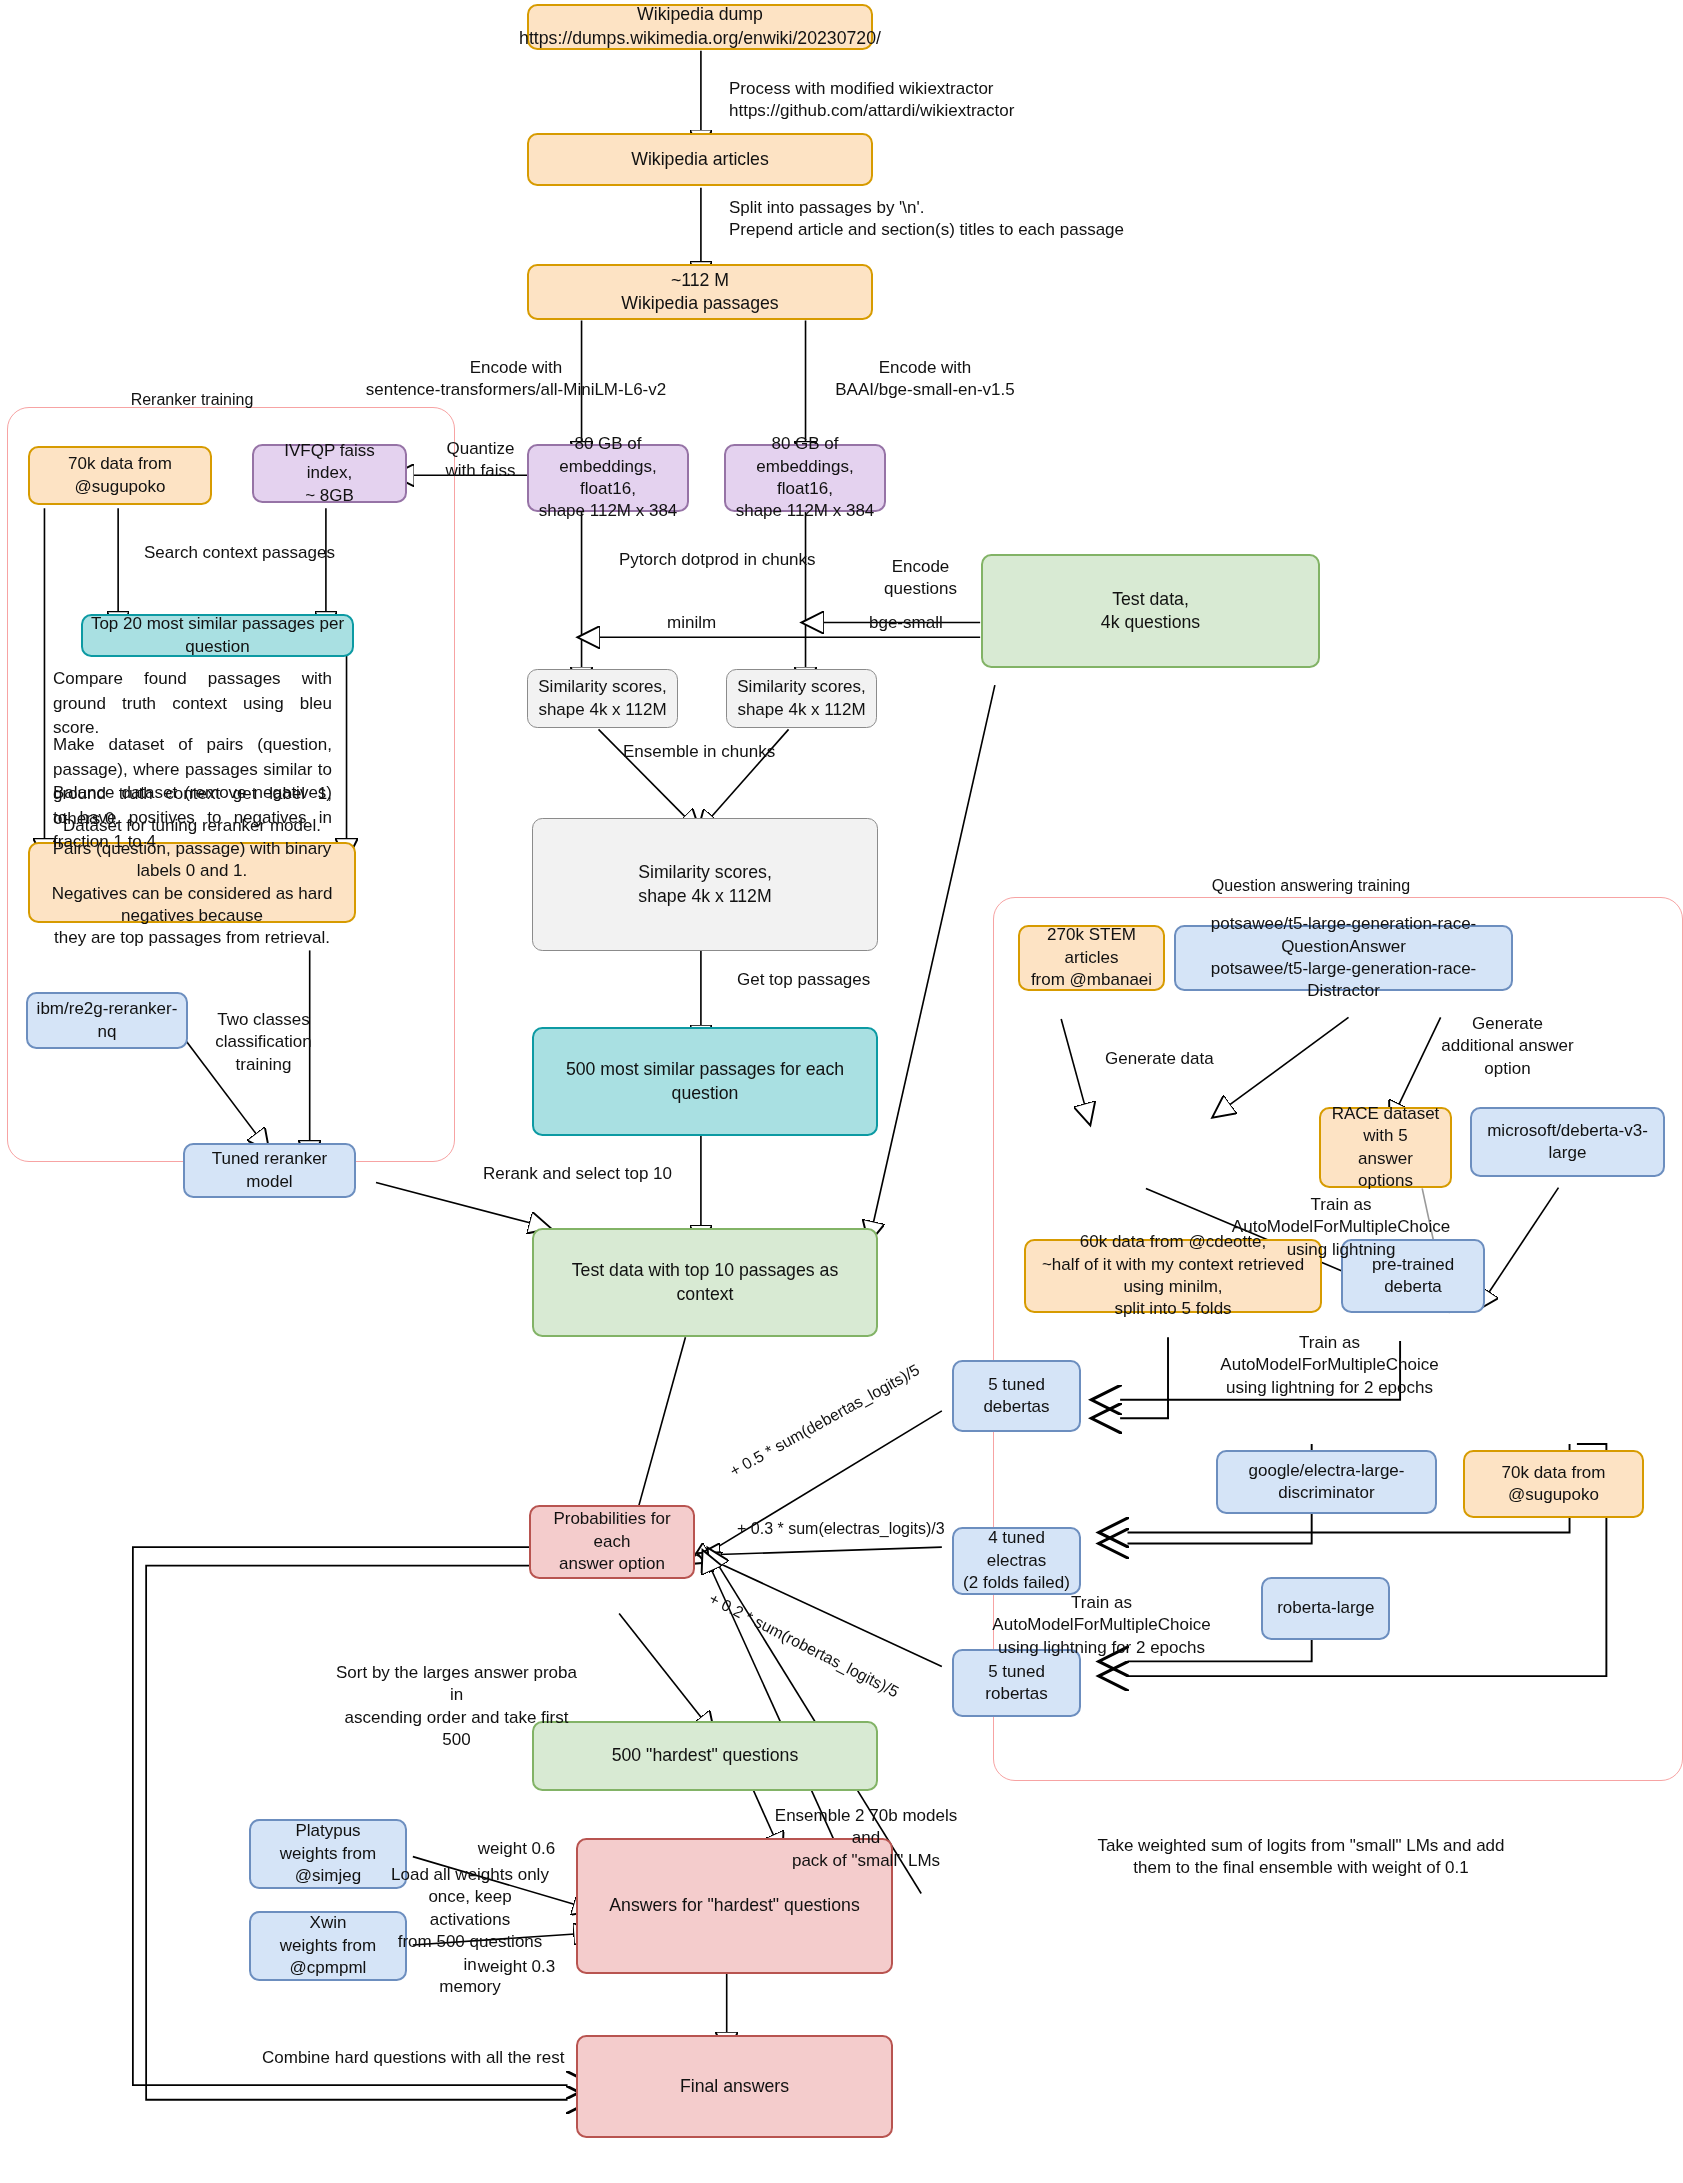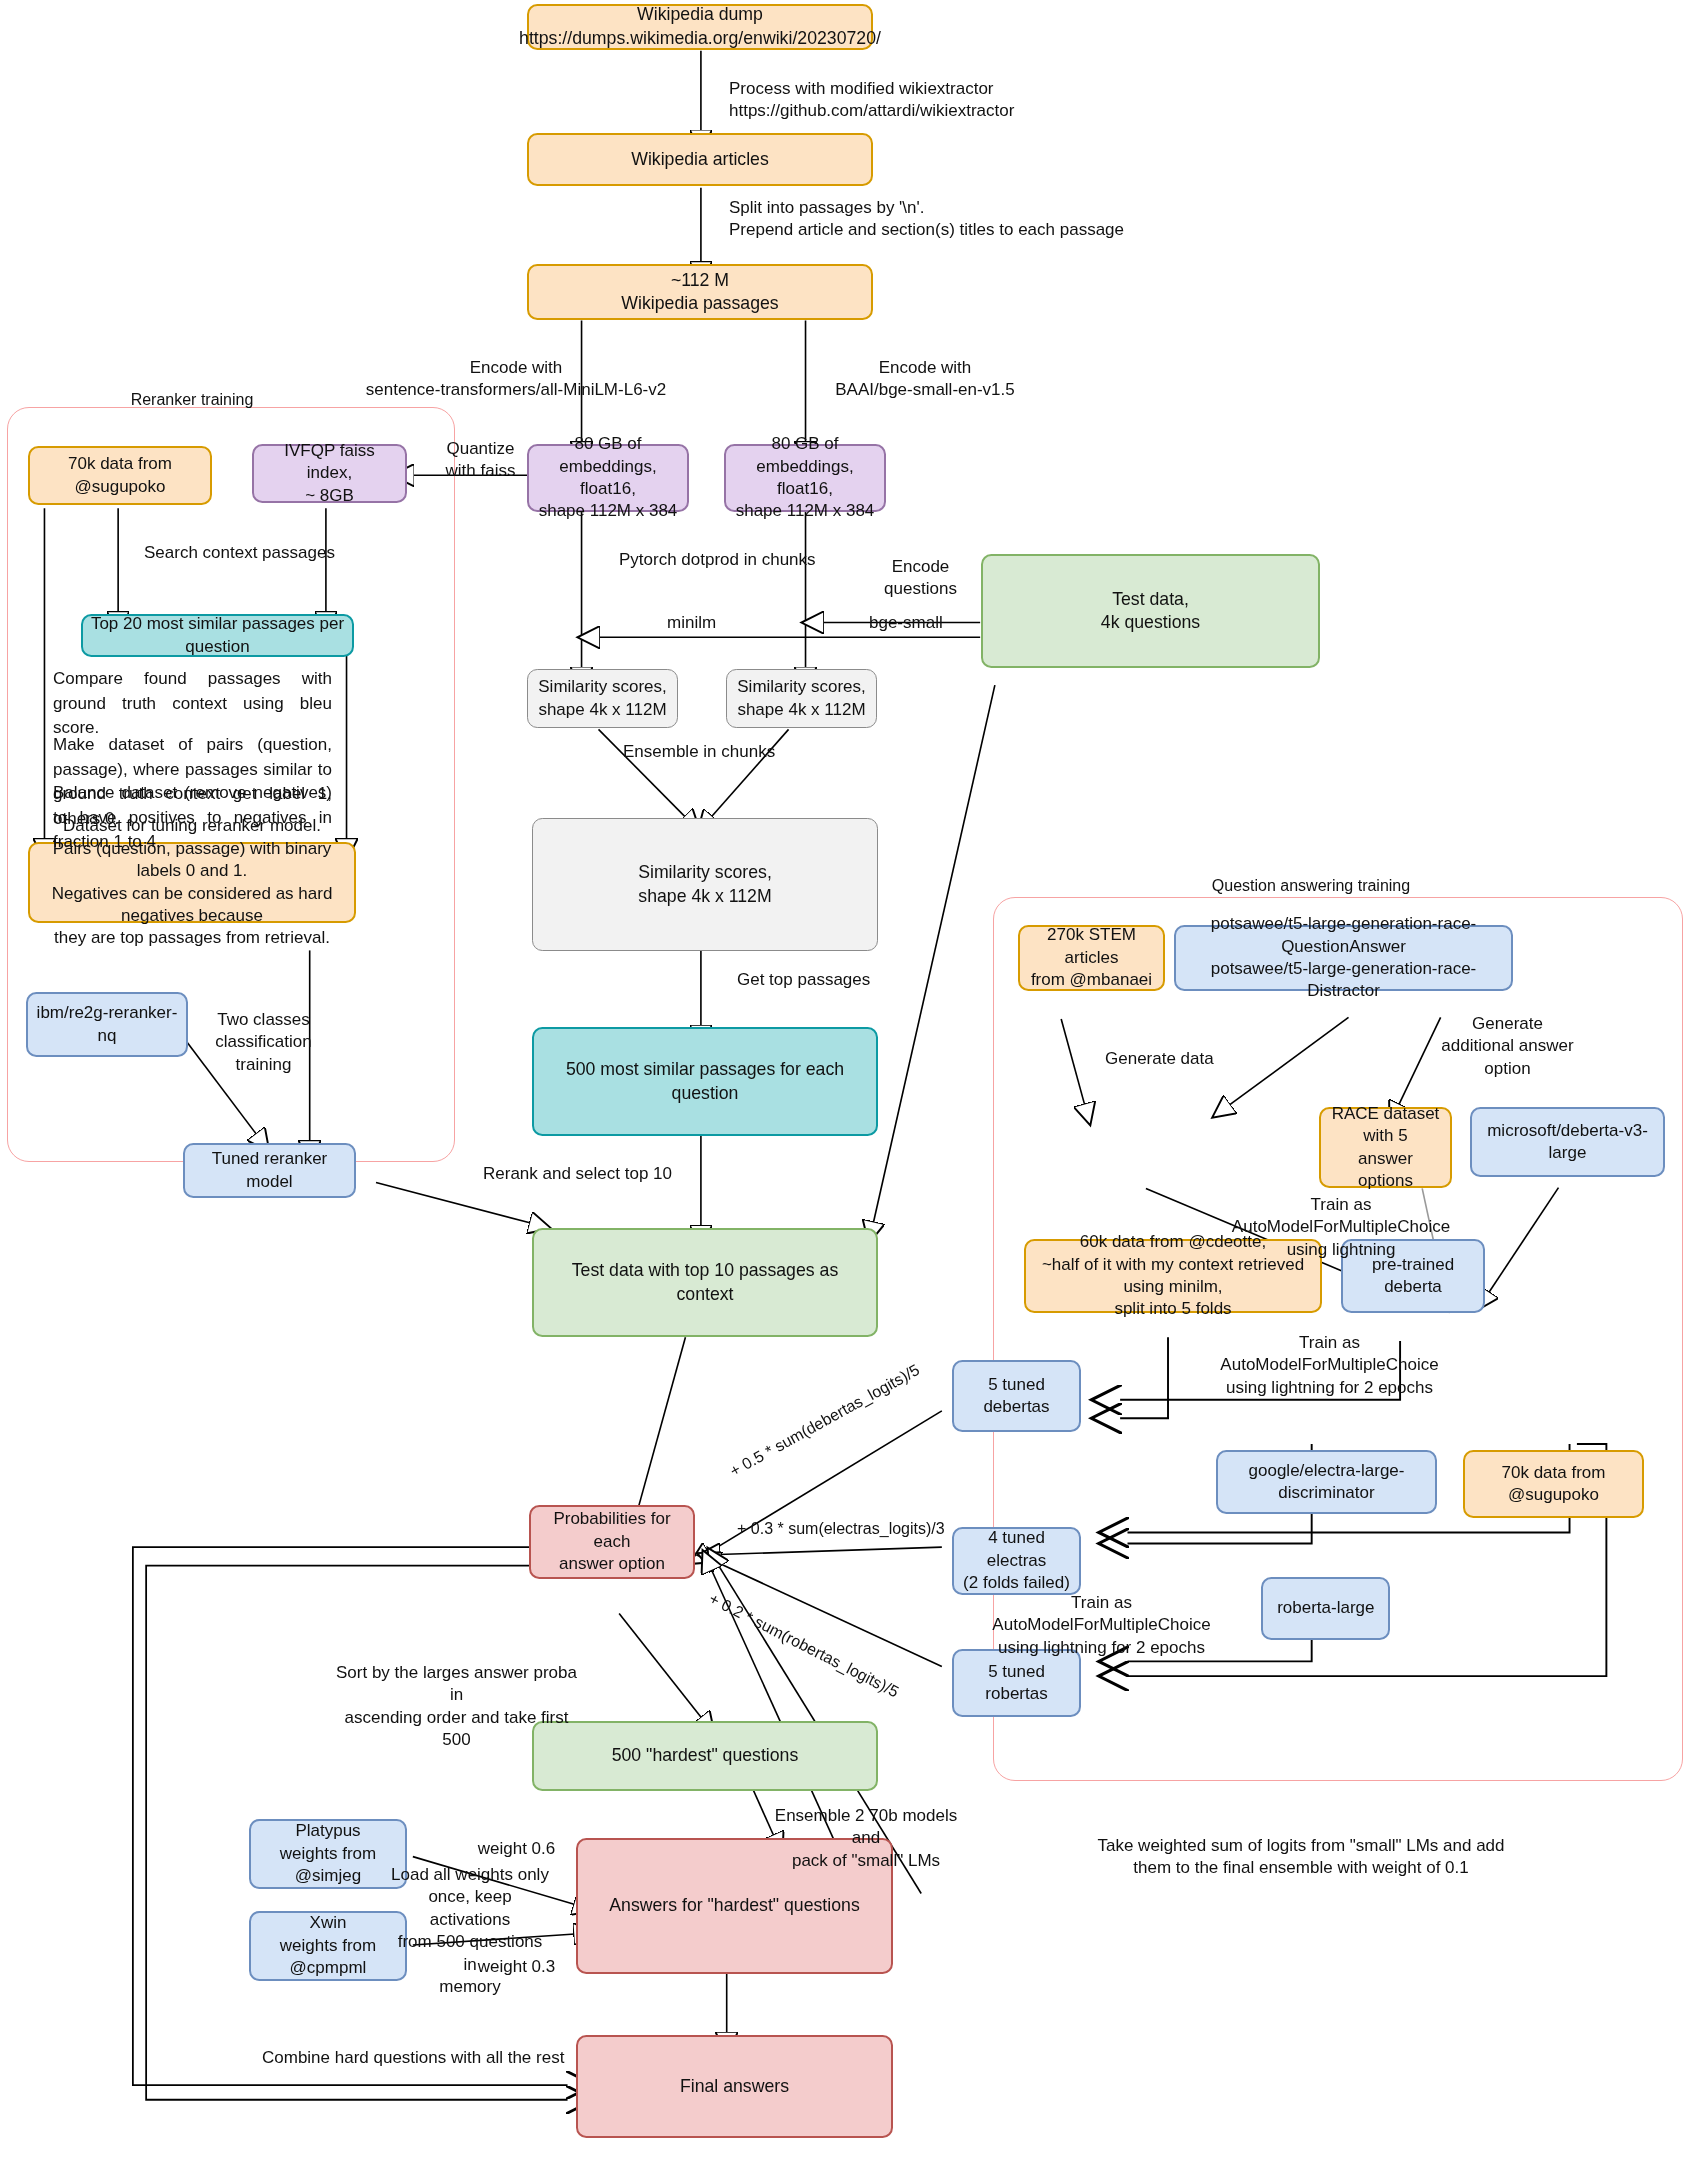--- a/index.html
+++ b/index.html
@@ -153,21 +153,21 @@
 ~ 8GB</div>
   <div class="node n-orange fs23" style="left:28px;top:446px;width:184px;height:59px;white-space:pre-line;">70k data from @sugupoko</div>
 
   <div class="node n-teal fs23" style="left:81px;top:614px;width:273px;height:43px;white-space:pre-line;">Top 20 most similar passages per question</div>
 
   <div class="node n-orange fs23" style="left:28px;top:842px;width:328px;height:81px;white-space:pre-line;">Dataset for tuning reranker model.
 Pairs (question, passage) with binary labels 0 and 1.
 Negatives can be considered as hard negatives because
 they are top passages from retrieval.</div>
 
-  <div class="node n-blue fs23" style="left:26px;top:992px;width:162px;height:65px;white-space:pre-line;">ibm/re2g-reranker-nq</div>
+  <div class="node n-blue fs23" style="left:26px;top:992px;width:162px;height:57px;white-space:pre-line;">ibm/re2g-reranker-nq</div>
   <div class="node n-blue fs23" style="left:183px;top:1143px;width:173px;height:55px;white-space:pre-line;">Tuned reranker model</div>
 
   <div class="node n-gray fs23" style="left:527px;top:669px;width:151px;height:59px;white-space:pre-line;">Similarity scores,
 shape 4k x 112M</div>
   <div class="node n-gray fs23" style="left:726px;top:669px;width:151px;height:59px;white-space:pre-line;">Similarity scores,
 shape 4k x 112M</div>
   <div class="node n-gray fs24" style="left:532px;top:818px;width:346px;height:133px;white-space:pre-line;">Similarity scores,
 shape 4k x 112M</div>
 
   <div class="node n-green fs24" style="left:981px;top:554px;width:339px;height:114px;white-space:pre-line;">Test data,

